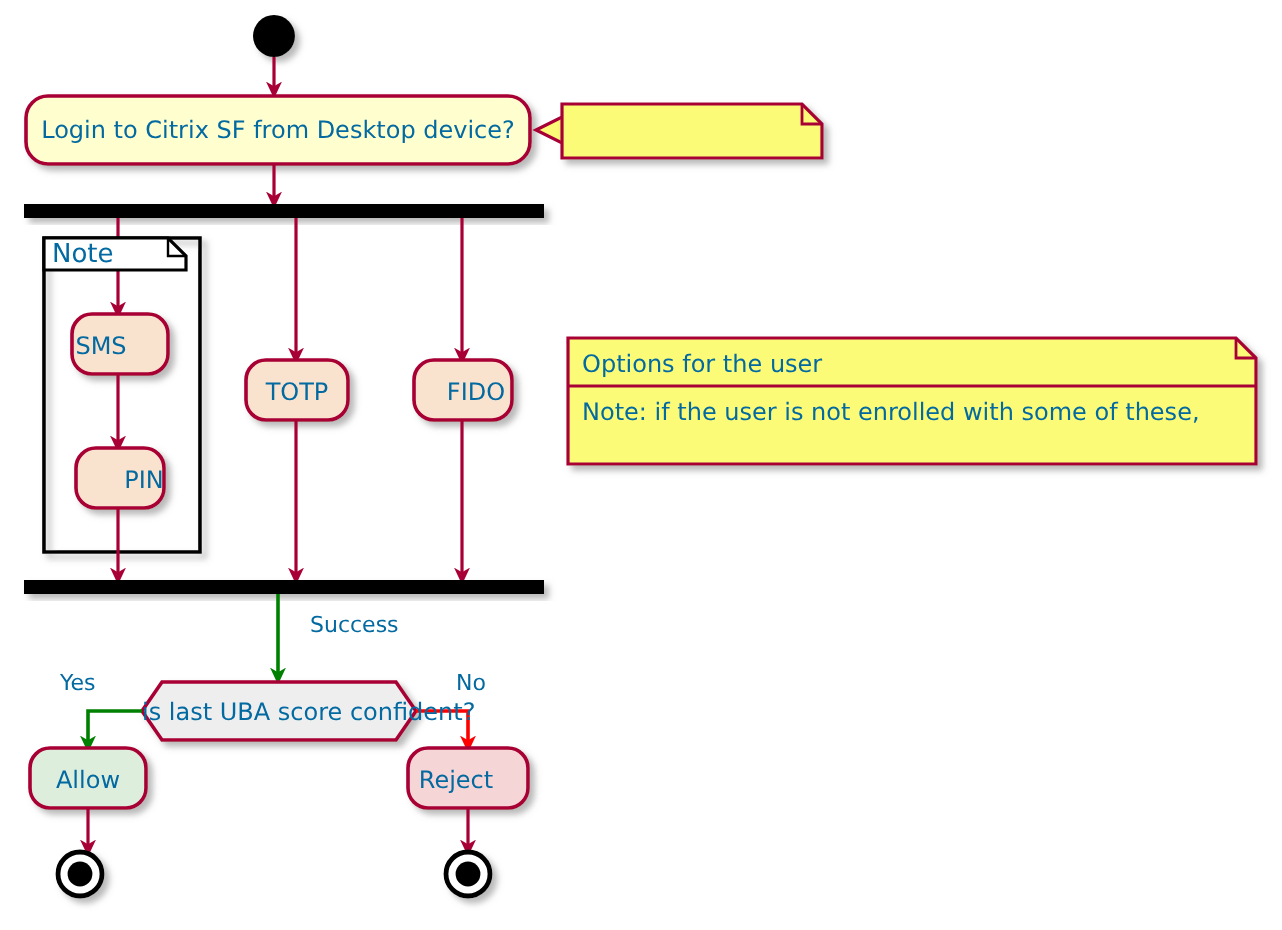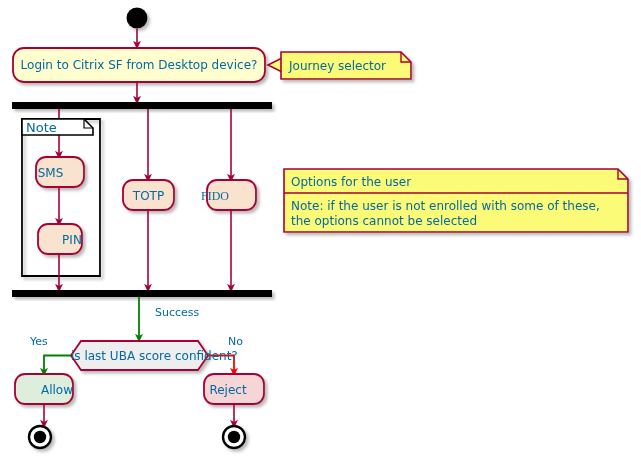--- a/index.html
+++ b/index.html
@@ -143,35 +143,33 @@
   <div class="lbl node-label" style="left:13px; top:58px; width:252px;">Login to Citrix SF from Desktop device?</div>
 
   <div class="lbl group-label" style="left:26px; top:120px; width:64px;">Note</div>
 
   <div class="lbl node-label" style="left:36px; top:166px; width:29px;">SMS</div>
 
   <div class="lbl node-label" style="left:38px; top:233px; width:68px;">PIN</div>
 
   <div class="lbl node-label" style="left:123px; top:189px; width:51px;">TOTP</div>
 
-  <div class="lbl node-label" style="left:197px; top:189px; width:36px;font-family:Liberation Serif, serif;">FIDO</div>
+  <div class="lbl node-label" style="left:220px; top:189px; width:36px;">FIDO</div>
 
   <div class="lbl edge-label" style="left:155px; top:307px;">Success</div>
 
   <div class="lbl node-label" style="left:71px; top:349px; width:155px;">is last UBA score confident?</div>
 
   <div class="lbl edge-label" style="left:30px; top:336px;">Yes</div>
 
   <div class="lbl edge-label" style="left:228px; top:336px;">No</div>
 
-  <div class="lbl node-label" style="left:15px; top:383px; width:58px;text-align:right;">Allow</div>
+  <div class="lbl node-label" style="left:15px; top:383px; width:58px;">Allow</div>
 
   <div class="lbl node-label" style="left:204px; top:383px; width:48px;">Reject</div>
 
-  <div class="lbl note-title" style="left:289px; top:59px;">Journey selector</div>
 
   <div class="lbl note-body" style="left:291px; top:199px;">Note: if the user is not enrolled with some of these,</div>
 
   <div class="lbl note-title" style="left:291px; top:175px;">Options for the user</div>
 
-  <div class="lbl note-body" style="left:291px; top:214px;">the options cannot be selected</div>
 
 </div>
 
 </body></html>

